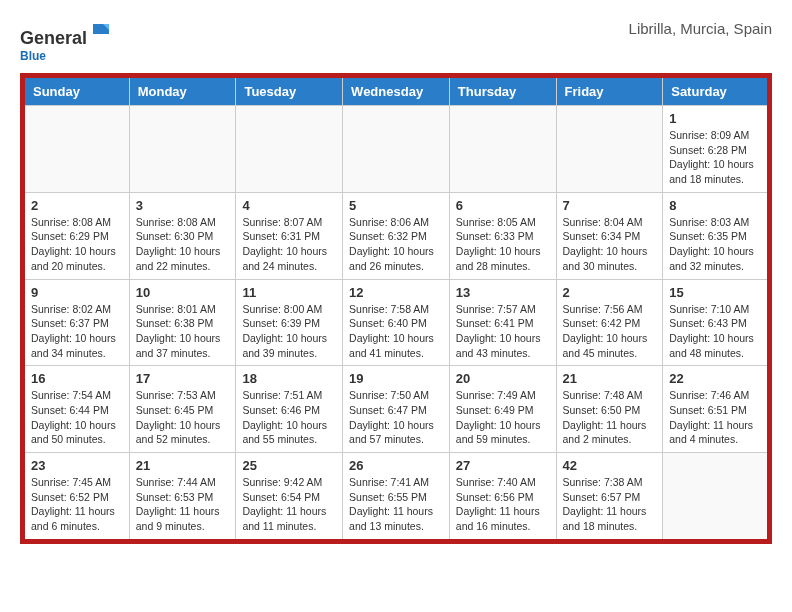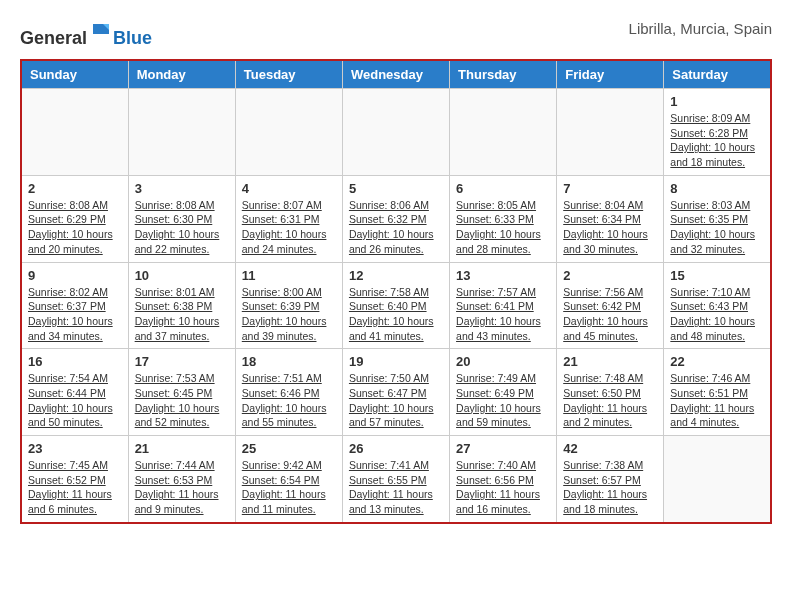--- a/index.html
+++ b/index.html
@@ -11,29 +11,30 @@
       padding: 20px;
     }
     .header {
       display: flex;
       justify-content: space-between;
       align-items: flex-start;
       margin-bottom: 10px;
     }
     .logo {
       display: flex;
-      align-items: flex-end;
+      align-items: flex-start;
+      flex-direction: column;
     }
     .logo-text-general {
       font-size: 18px;
       font-weight: bold;
       color: #333;
     }
     .logo-text-blue {
-      font-size: 18px;
+      font-size: 12px;
       font-weight: bold;
       color: #1a6db5;
     }
     .logo-icon {
       width: 24px;
       height: 24px;
       margin-left: 2px;
     }
     .title-block {
       text-align: right;
@@ -43,21 +44,21 @@
       font-weight: bold;
       color: #333;
     }
     .location-title {
       font-size: 15px;
       color: #555;
     }
     .calendar {
       width: 100%;
       border-collapse: collapse;
-      border: 2px solid #b91c1c;
+      border: 5px solid #b91c1c;
     }
     .calendar th {
       background: #2a7dc9;
       color: #fff;
       font-size: 13px;
       font-weight: bold;
       padding: 6px 8px;
       text-align: left;
       border: 1px solid #ccc;
     }
@@ -74,21 +75,20 @@
       font-size: 13px;
       font-weight: bold;
       color: #333;
       display: block;
       margin-bottom: 2px;
     }
     .day-info {
       font-size: 10.5px;
       color: #333;
       line-height: 1.4;
-      text-decoration: underline;
     }
     .empty-cell {
       background: #f9f9f9;
     }
   </style>
 </head>
 <body>
 
 <div class="header">
   <div class="logo">

